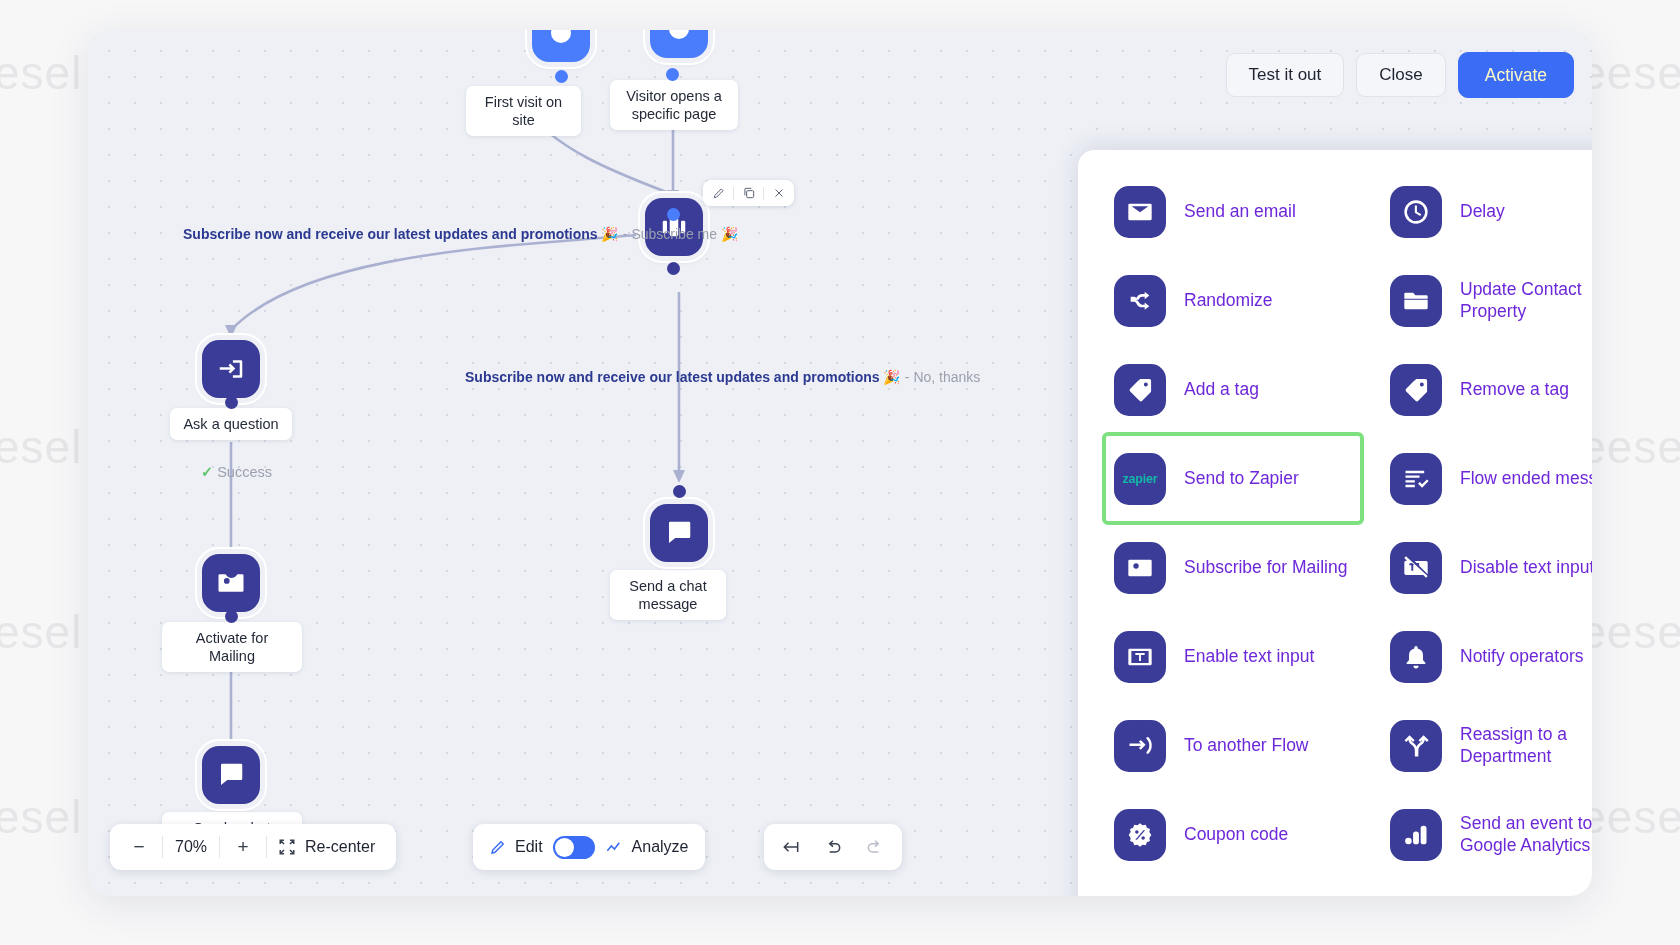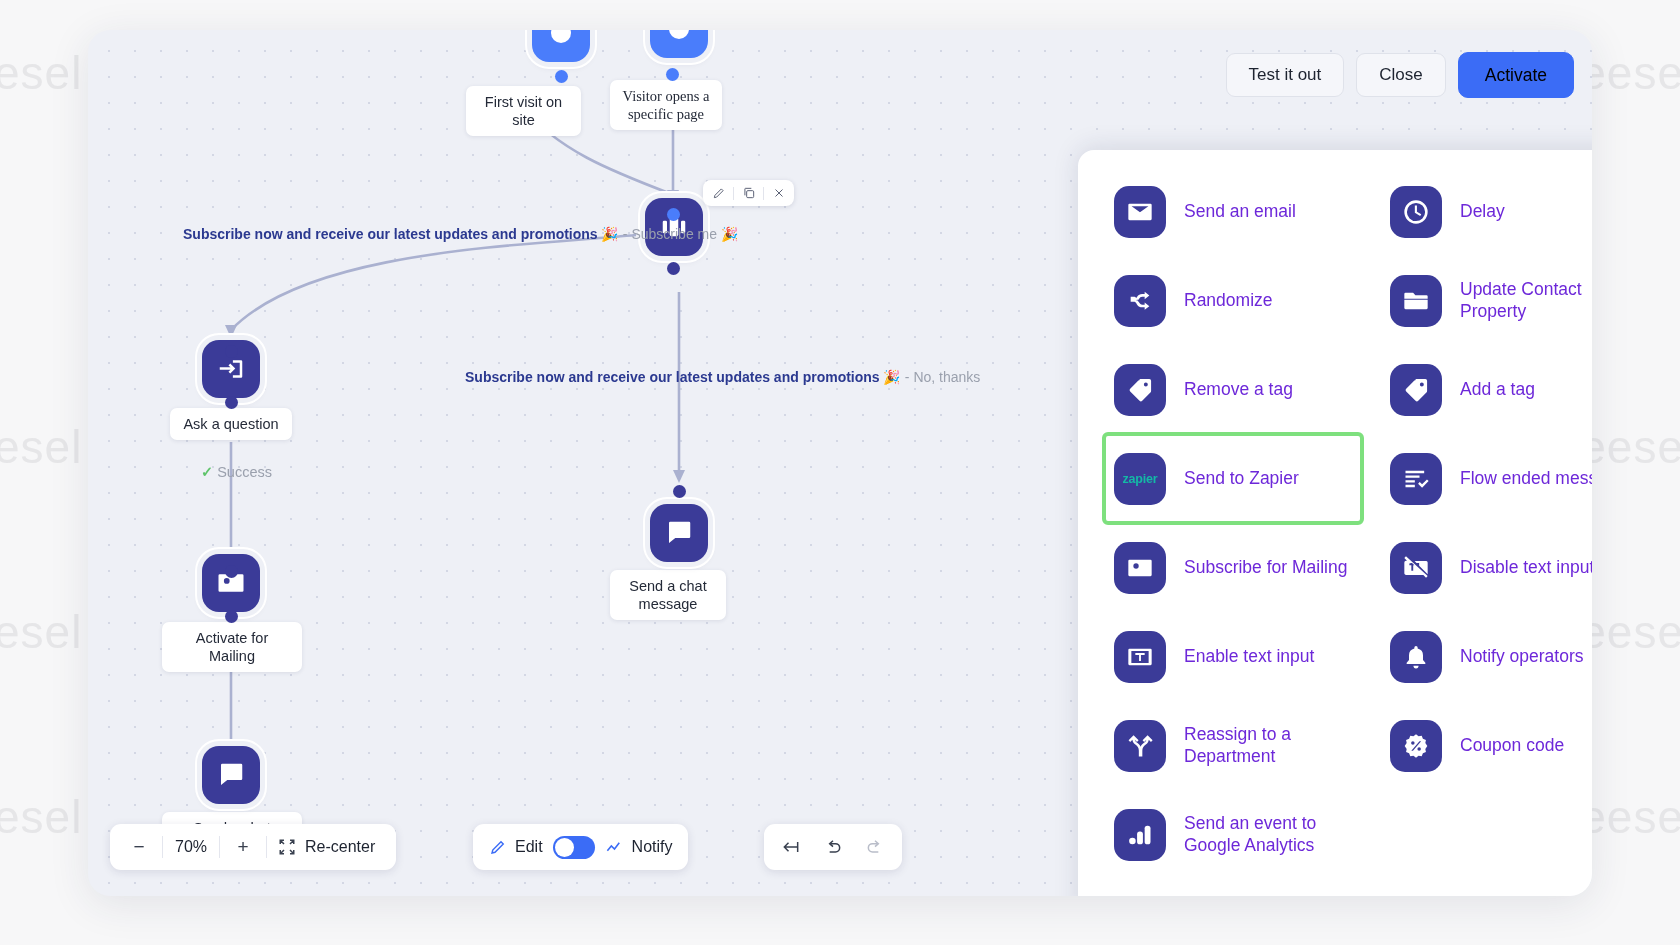--- a/index.html
+++ b/index.html
@@ -33,21 +33,21 @@
   .top-actions {
     position: absolute; right: 18px; top: 22px; display: flex; gap: 12px; align-items: center;
     z-index: 40;
   }
   .btn {
     height: 44px; padding: 14px 22px; border-radius: 9px; border: 1px solid #dfe2ea;
     background: #f5f6fa; color: #1d2330; font-size: 17px; display: flex; align-items: center;
     cursor: pointer; white-space: nowrap;
   }
   .btn-primary {
-    background: #3b6cf6; border-color: #3b6cf6; color: #000000; font-size: 17.5px;
+    background: #3b6cf6; border-color: #3b6cf6; color: #fef9c3; font-size: 17.5px;
     padding: 0 26px; height: 46px; border-radius: 10px;
   }
 
   
   .node {
     position: absolute; width: 58px; height: 58px; border-radius: 17px;
     background: #3b3b98; display: flex; align-items: center; justify-content: center;
     box-shadow: 0 0 0 5px #eef0f6, 0 0 0 7px #ffffff, 0 3px 9px rgba(30,35,80,.18);
     z-index: 12;
   }
@@ -201,21 +201,21 @@
     </div>
     <div class="port lt" style="left:467px; top:40px;"></div>
     <div class="label-chip" style="left:378px; top:56px; width:115px;">First visit on site</div>
 
     <div class="node blue" style="left:562px; top:-30px;">
       <svg viewBox="0 0 24 24">
           <circle cx="12" cy="12" r="8"></circle>
         </svg>
     </div>
     <div class="port lt" style="left:578px; top:38px;"></div>
-    <div class="label-chip" style="left:522px; top:50px; width:112px;font-family:Liberation Serif, serif;">Visitor opens a
+    <div class="label-chip" style="left:522px; top:50px; width:128px;">Visitor opens a
 specific page</div>
 
     <div class="port lt" style="left:579px; top:178px;"></div>
     <div class="node" style="left:557px; top:168px;">
       <svg viewBox="0 0 24 24">
         <rect x="3" y="7" width="3.4" height="10" rx="1"></rect>
         <rect x="8.6" y="4.6" width="6.8" height="14.8" rx="1.4"></rect>
         <rect x="17.6" y="7" width="3.4" height="10" rx="1"></rect>
       </svg>
     </div>
@@ -312,21 +312,21 @@
         <svg viewBox="0 0 24 24" style="width:18px;height:18px;stroke:#3b6cf6;fill:none;stroke-width:1.9">
           <path d="M4 20l4-1 11-11-3-3L5 16l-1 4z"></path>
         </svg>
         <span>Edit</span>
       </div>
       <div class="toggle"></div>
       <div class="mi">
         <svg viewBox="0 0 24 24" style="width:19px;height:19px;stroke:#3b6cf6;fill:none;stroke-width:2">
           <path d="M3 16l5-6 4 4 6-8"></path>
         </svg>
-        <span>Notify</span>
+        <span>Analyze</span>
       </div>
     </div>
 
     <div class="bottom-bar history-bar">
       <div class="hi">
         <svg viewBox="0 0 24 24">
             <path d="M9 7L4 12l5 5M20 12H4.8"></path>
             <path d="M20 6v12"></path>
           </svg>
       </div>
@@ -394,32 +394,32 @@
             </span>
             <span class="a-label">Update Contact Property</span>
           </div>
 
           <div class="action">
             <span class="a-icon">
               <svg viewBox="0 0 24 24">
                   <path d="M11.2 2.5H20a1.5 1.5 0 0 1 1.5 1.5v8.8a2 2 0 0 1-.6 1.4l-7 7a1.6 1.6 0 0 1-2.3 0l-8-8a1.6 1.6 0 0 1 0-2.3l7-7a2 2 0 0 1 1.6-.4zM17 5.6a1.7 1.7 0 1 0 0 3.4 1.7 1.7 0 0 0 0-3.4z"></path>
                 </svg>
             </span>
+            <span class="a-label">Add a tag</span>
+          </div>
+
+          <div class="action">
+            <span class="a-icon">
+              <svg viewBox="0 0 24 24">
+                  <path d="M11.2 2.5H20a1.5 1.5 0 0 1 1.5 1.5v8.8a2 2 0 0 1-.6 1.4l-7 7a1.6 1.6 0 0 1-2.3 0l-8-8a1.6 1.6 0 0 1 0-2.3l7-7a2 2 0 0 1 1.6-.4zM17 5.6a1.7 1.7 0 1 0 0 3.4 1.7 1.7 0 0 0 0-3.4z"></path>
+                </svg>
+            </span>
             <span class="a-label">Remove a tag</span>
           </div>
 
-          <div class="action">
-            <span class="a-icon">
-              <svg viewBox="0 0 24 24">
-                  <path d="M11.2 2.5H20a1.5 1.5 0 0 1 1.5 1.5v8.8a2 2 0 0 1-.6 1.4l-7 7a1.6 1.6 0 0 1-2.3 0l-8-8a1.6 1.6 0 0 1 0-2.3l7-7a2 2 0 0 1 1.6-.4zM17 5.6a1.7 1.7 0 1 0 0 3.4 1.7 1.7 0 0 0 0-3.4z"></path>
-                </svg>
-            </span>
-            <span class="a-label">Add a tag</span>
-          </div>
-
           <div class="action highlight">
             <span class="a-icon">
               <span class="zap">zapier</span>
             </span>
             <span class="a-label">Send to Zapier</span>
           </div>
 
           <div class="action">
             <span class="a-icon">
               <svg viewBox="0 0 24 24">
@@ -458,20 +458,29 @@
 
           <div class="action">
             <span class="a-icon">
               <svg viewBox="0 0 24 24">
                   <path d="M12 2.5a1.4 1.4 0 0 1 1.4 1.4v.8A6 6 0 0 1 18 10.5v4l2 2.4v1.1H4v-1.1l2-2.4v-4a6 6 0 0 1 4.6-5.8v-.8A1.4 1.4 0 0 1 12 2.5zM9.8 19.6h4.4a2.2 2.2 0 0 1-4.4 0z"></path>
                 </svg>
             </span>
             <span class="a-label">Notify operators</span>
           </div>
 
+          <div class="action">
+            <span class="a-icon">
+              <svg viewBox="0 0 24 24">
+                  <path d="M12.6 6.8l4.2 4.2-4.2 4.2-1.5-1.5 1.7-1.7H3v-2.1h9.8l-1.7-1.6 1.5-1.5z"></path>
+                  <path d="M18 4.4a1 1 0 0 1 1.3.2 10 10 0 0 1 0 13.8 1 1 0 1 1-1.5-1.4 7.9 7.9 0 0 0 0-11 1 1 0 0 1 .2-1.6z"></path>
+                </svg>
+            </span>
+            <span class="a-label">To another Flow</span>
+          </div>
 
           <div class="action">
             <span class="a-icon">
               <svg viewBox="0 0 24 24">
                   <path d="M11 21v-5c0-2.4-1-3.6-3-5.2C6.3 9.4 5.6 8.2 5.5 6.6L3.6 8.5 2.2 7.1 6.5 2.8l4.3 4.3-1.4 1.4-1.8-1.8c.2 1 .7 1.6 1.7 2.4 1.6 1.2 2.6 2.2 3.2 3.6.6-1.4 1.6-2.4 3.2-3.6 1-.8 1.5-1.4 1.7-2.4l-1.8 1.8-1.4-1.4 4.3-4.3 4.3 4.3-1.4 1.4-1.9-1.9c-.1 1.6-.8 2.8-2.5 4.2-2 1.6-3 2.8-3 5.2v5h-2.1z"></path>
                 </svg>
             </span>
             <span class="a-label">Reassign to a Department</span>
           </div>
 

